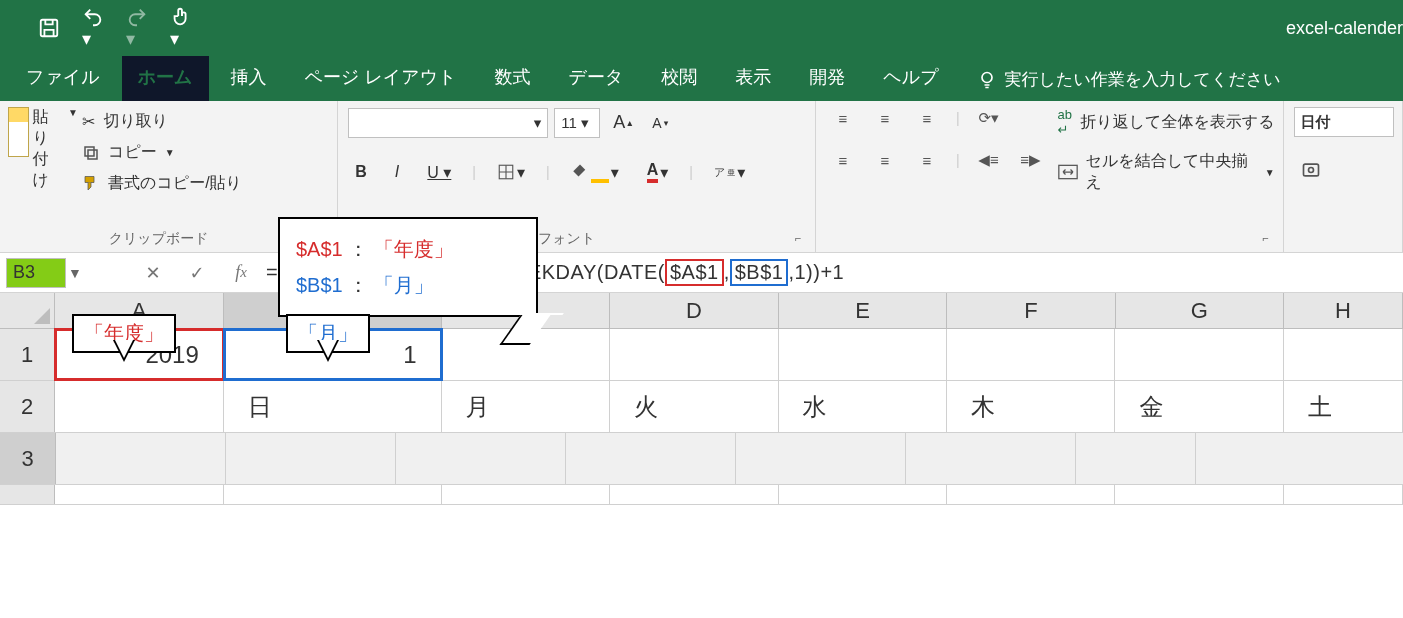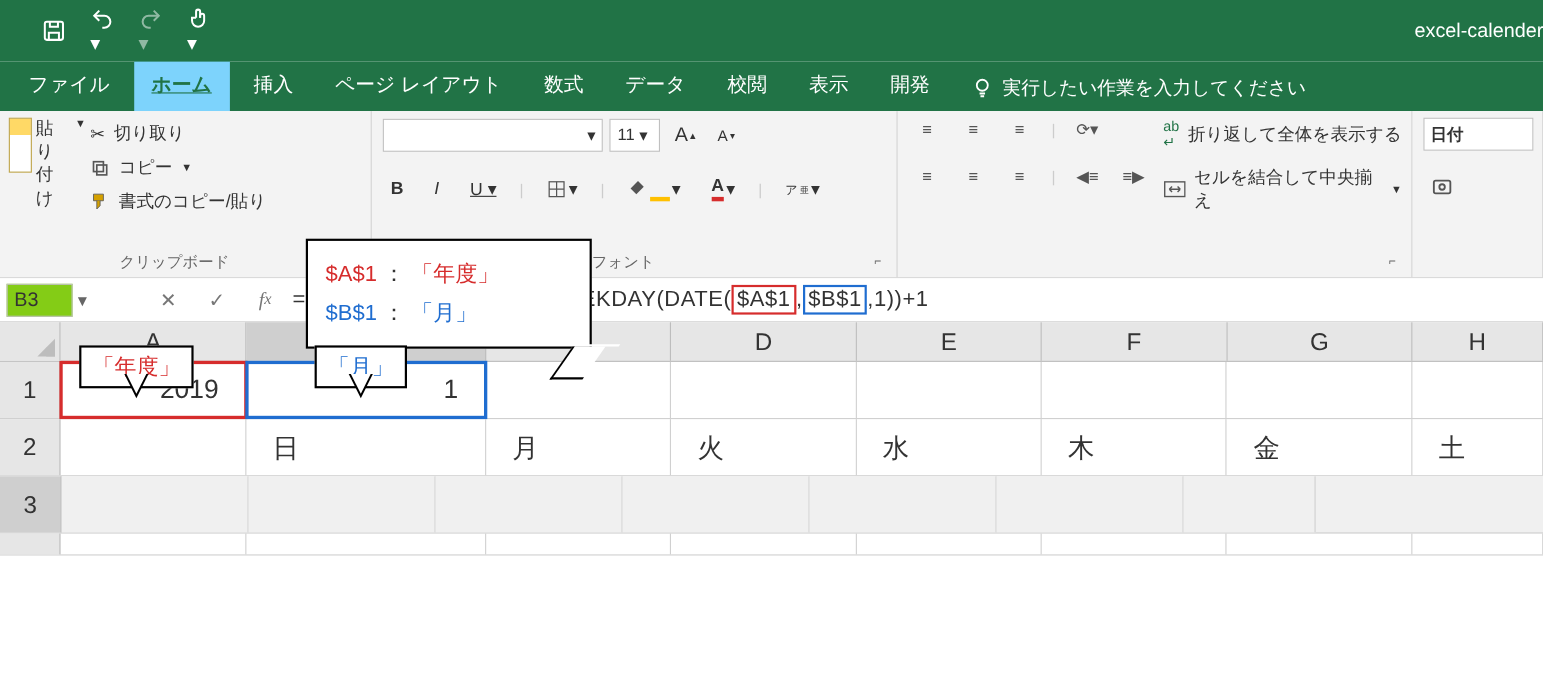--- a/index.html
+++ b/index.html
@@ -7,21 +7,21 @@
 
 
 .titlebar { background: #217346; height: 56px; display: flex; align-items: center; padding: 0 10px; position: relative; }
 .titlebar .qat { display: flex; gap: 22px; align-items: center; padding-left: 28px; }
 .titlebar .qat span { color: #fff; font-size: 18px; }
 .titlebar .app-title { position: absolute; right: 0; color: #fff; font-size: 18px; margin-left: 12px; }
 
 
 .ribbon-tabs { background: #217346; height: 45px; display: flex; align-items: flex-end; padding-left: 10px; gap: 6px; }
 .ribbon-tab { padding: 10px 16px 12px; color: #fff; font-size: 18px; cursor: pointer; }
-.ribbon-tab.active { background: #7dd3fc; color: #217346; font-weight: bold; text-decoration: underline; }
+.ribbon-tab.active { background: #0f172a; color: #217346; font-weight: bold; }
 .tell-me { display: flex; align-items: center; gap: 8px; color: #fff; font-size: 17px; padding: 10px 16px; cursor: pointer; }
 
 
 .ribbon-body { background: #f3f3f3; height: 152px; border-bottom: 1px solid #d4d4d4; display: flex; position: relative; }
 .ribbon-group { border-right: 1px solid #d4d4d4; padding: 6px 8px 4px; display: flex; flex-direction: column; position: relative; }
 .ribbon-group-label { font-size: 14px; color: #666; text-align: center; padding: 2px 0; position: absolute; bottom: 2px; left: 0; right: 20px; }
 .ribbon-group .dialog-launcher { position: absolute; bottom: 4px; right: 4px; width: 16px; height: 16px; font-size: 11px; color: #666; cursor: pointer; }
 .clipboard-group { width: 340px; }
 .paste-btn { display: flex; flex-direction: row; width: 70px; gap: 4px; cursor: pointer; }
 .paste-btn .icon { width: 40px; height: 50px; background: linear-gradient(#ffd966 0 30%, #fff 30%); border: 1px solid #bfa54a; position: relative; }
@@ -34,21 +34,21 @@
 .font-row2 { display: flex; gap: 14px; align-items: center; margin-top: 18px; }
 .font-combo { background: #fff; border: 1px solid #c0c0c0; height: 30px; min-width: 140px; display: flex; align-items: center; padding: 0 6px; font-size: 15px; }
 .size-combo { min-width: 46px; }
 .btn-small { background: #f3f3f3; border: 1px solid transparent; padding: 4px 6px; cursor: pointer; font-size: 16px; display: inline-flex; align-items: center; gap: 2px; }
 
 .align-group { width: 470px; padding-left: 14px; }
 .align-row { display: flex; gap: 16px; align-items: center; }
 .align-row2 { margin-top: 20px; }
 .align-btn { width: 26px; height: 22px; display: inline-flex; align-items: center; justify-content: center; cursor: pointer; font-size: 15px; color: #555; }
 .wrap-merge { display: flex; flex-direction: column; gap: 14px; margin-left: 14px; }
-.wrap-item { display: flex; align-items: center; gap: 8px; font-size: 16px; cursor: pointer; }
+.wrap-item { display: flex; align-items: center; gap: 8px; font-size: 16px; cursor: pointer; justify-content: space-between; }
 
 .number-group { width: 120px; padding-left: 10px; font-weight: bold; }
 
 
 .formula-bar-row { height: 40px; display: flex; align-items: center; border-bottom: 1px solid #d4d4d4; background: #fff; position: relative; }
 .name-box { width: 60px; border: 1px solid #c0c0c0; margin: 0 0 0 6px; height: 30px; display: flex; align-items: center; padding: 0 6px; font-size: 18px; background: #84cc16; }
 .name-box-dd { width: 18px; text-align: center; color: #666; cursor: pointer; }
 .fx-btns { display: flex; gap: 14px; margin-left: 54px; }
 .fx-btn { width: 30px; height: 30px; display: flex; align-items: center; justify-content: center; cursor: pointer; color: #777; font-size: 18px; }
 .formula-bar { flex: 1; font-size: 20px; padding-left: 10px; display: flex; align-items: center; letter-spacing: 0.5px; }
@@ -133,20 +133,21 @@
 <div class="ribbon-tabs">
   <div class="ribbon-tab">ファイル</div>
   <div class="ribbon-tab active">ホーム</div>
   <div class="ribbon-tab">挿入</div>
   <div class="ribbon-tab">ページ レイアウト</div>
   <div class="ribbon-tab">数式</div>
   <div class="ribbon-tab">データ</div>
   <div class="ribbon-tab">校閲</div>
   <div class="ribbon-tab">表示</div>
   <div class="ribbon-tab">開発</div>
+  <div class="ribbon-tab">ヘルプ</div>
   <div class="tell-me">
     <span>
       <svg width="20" height="20" viewBox="0 0 24 24" fill="none" stroke="#fff" stroke-width="2">
           <circle cx="12" cy="9" r="6"></circle>
           <path d="M9 18h6M10 21h4"></path>
         </svg>
     </span>
     <span>実行したい作業を入力してください</span>
   </div>
 </div>

